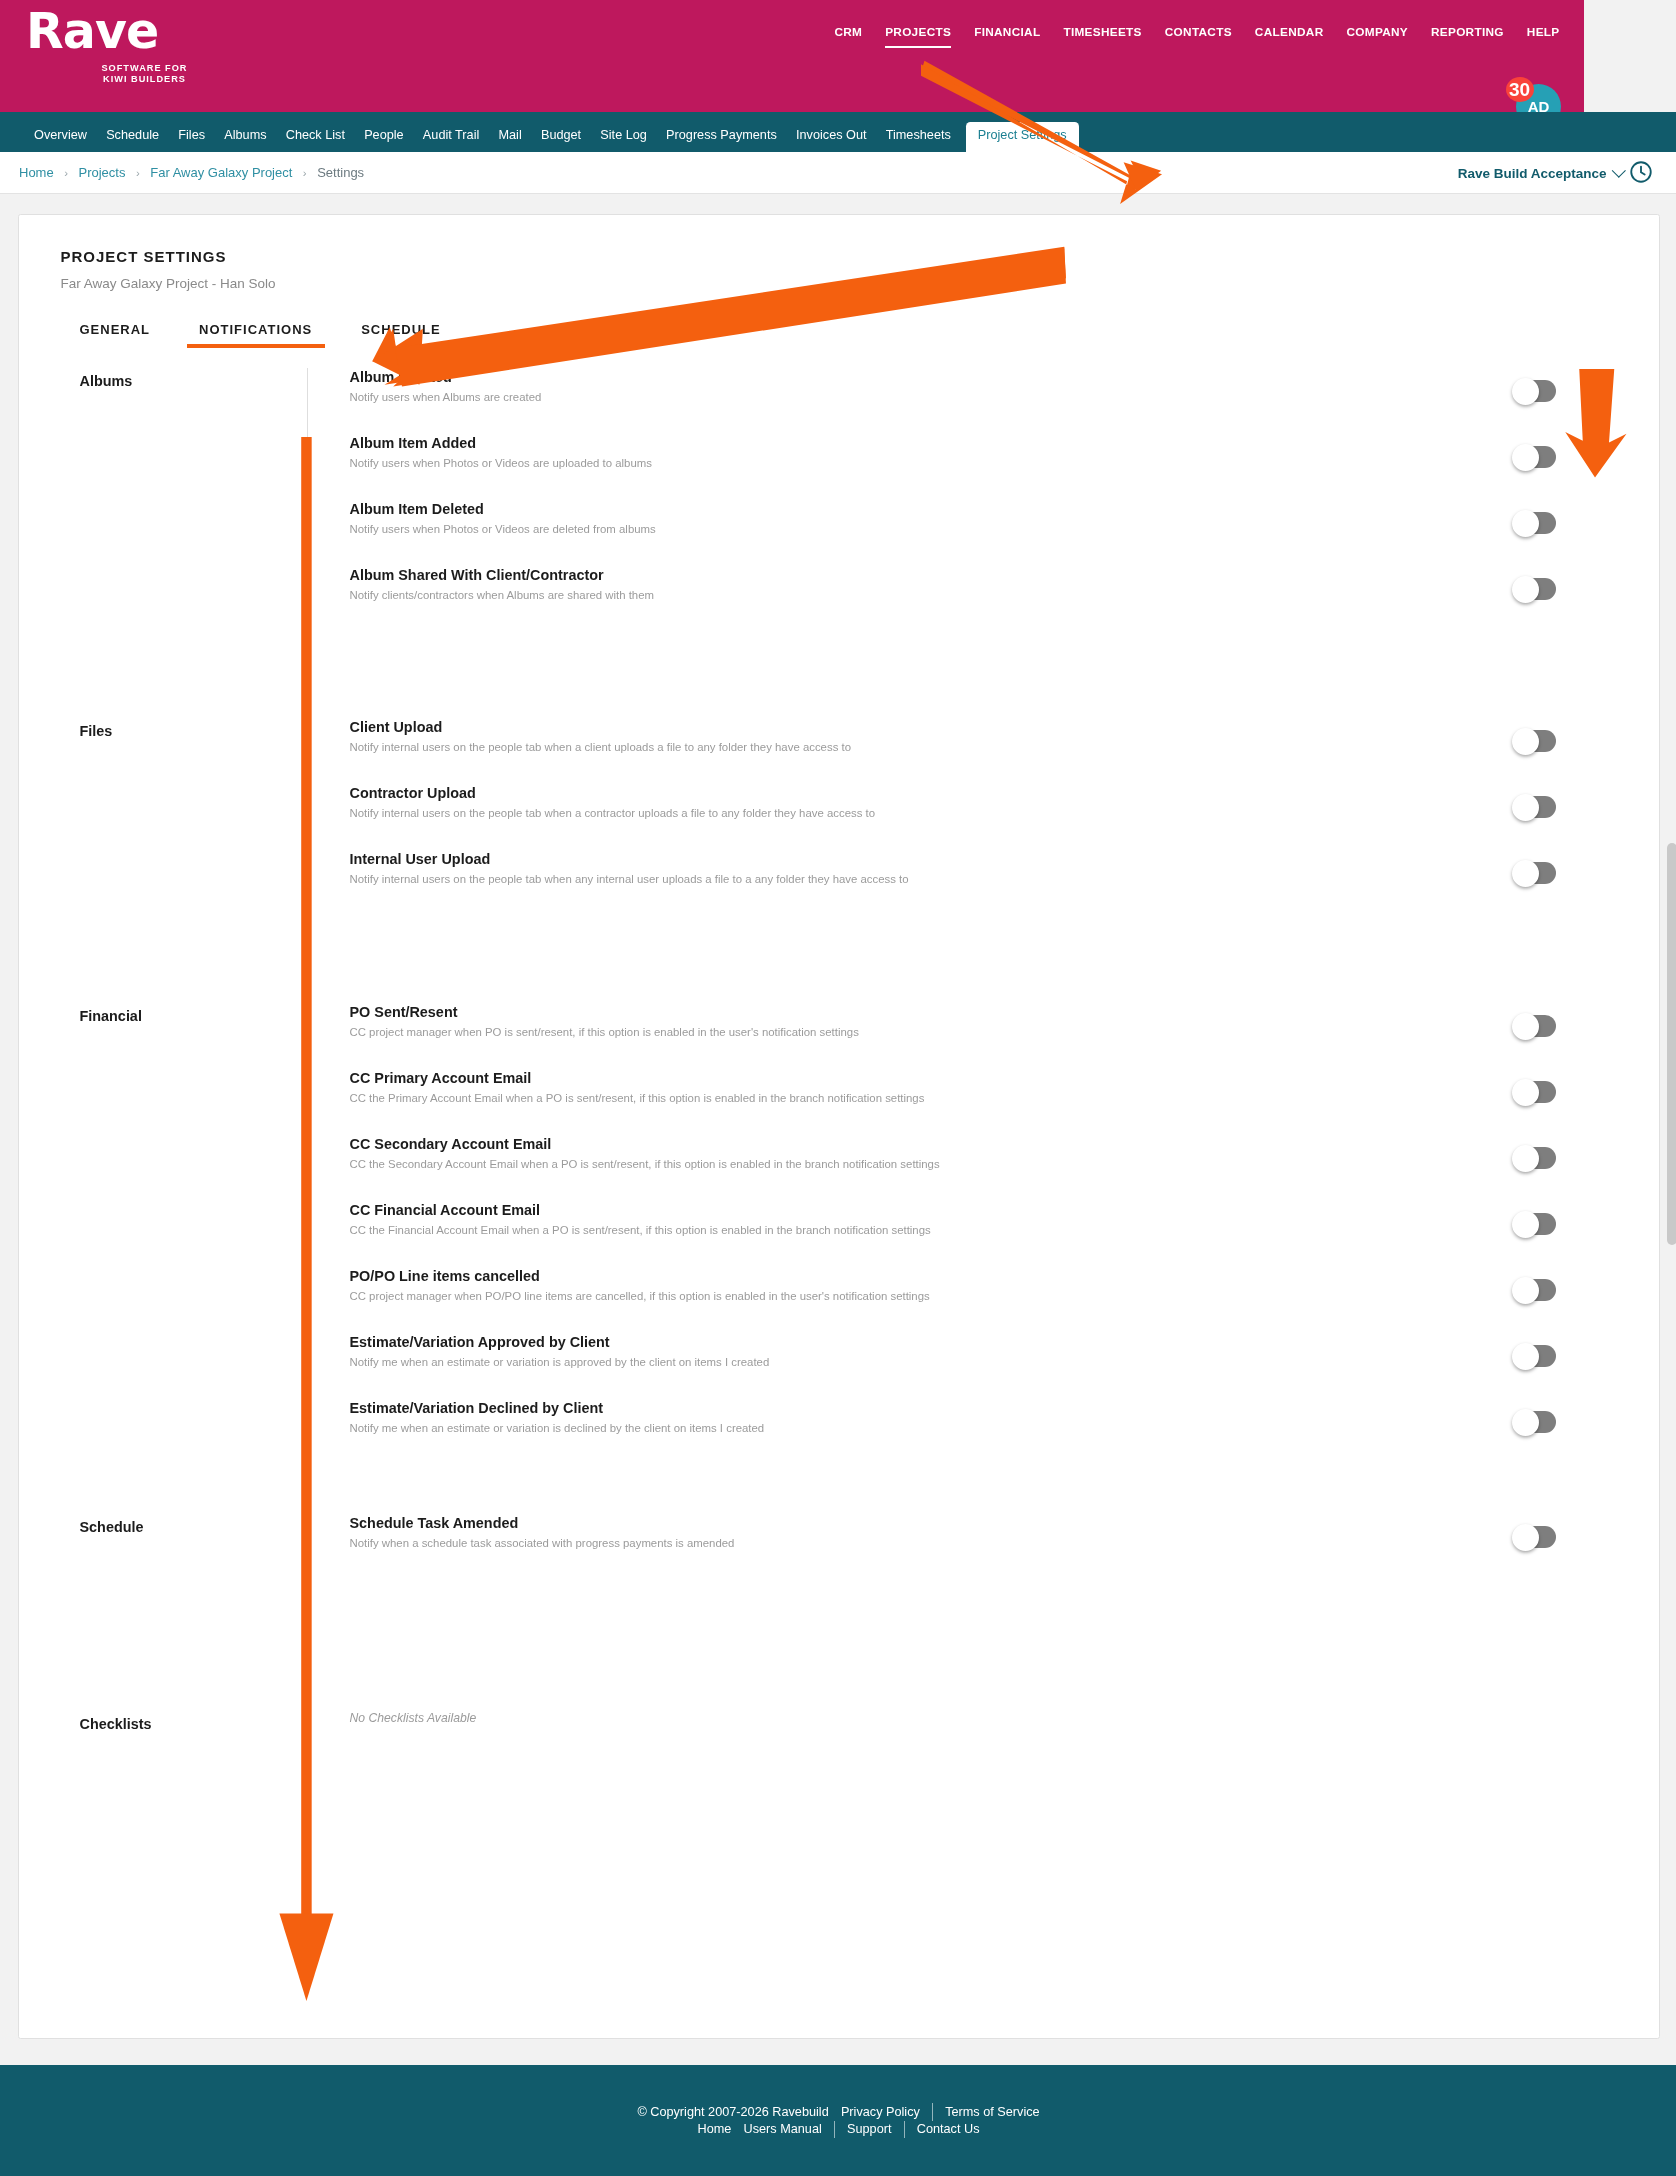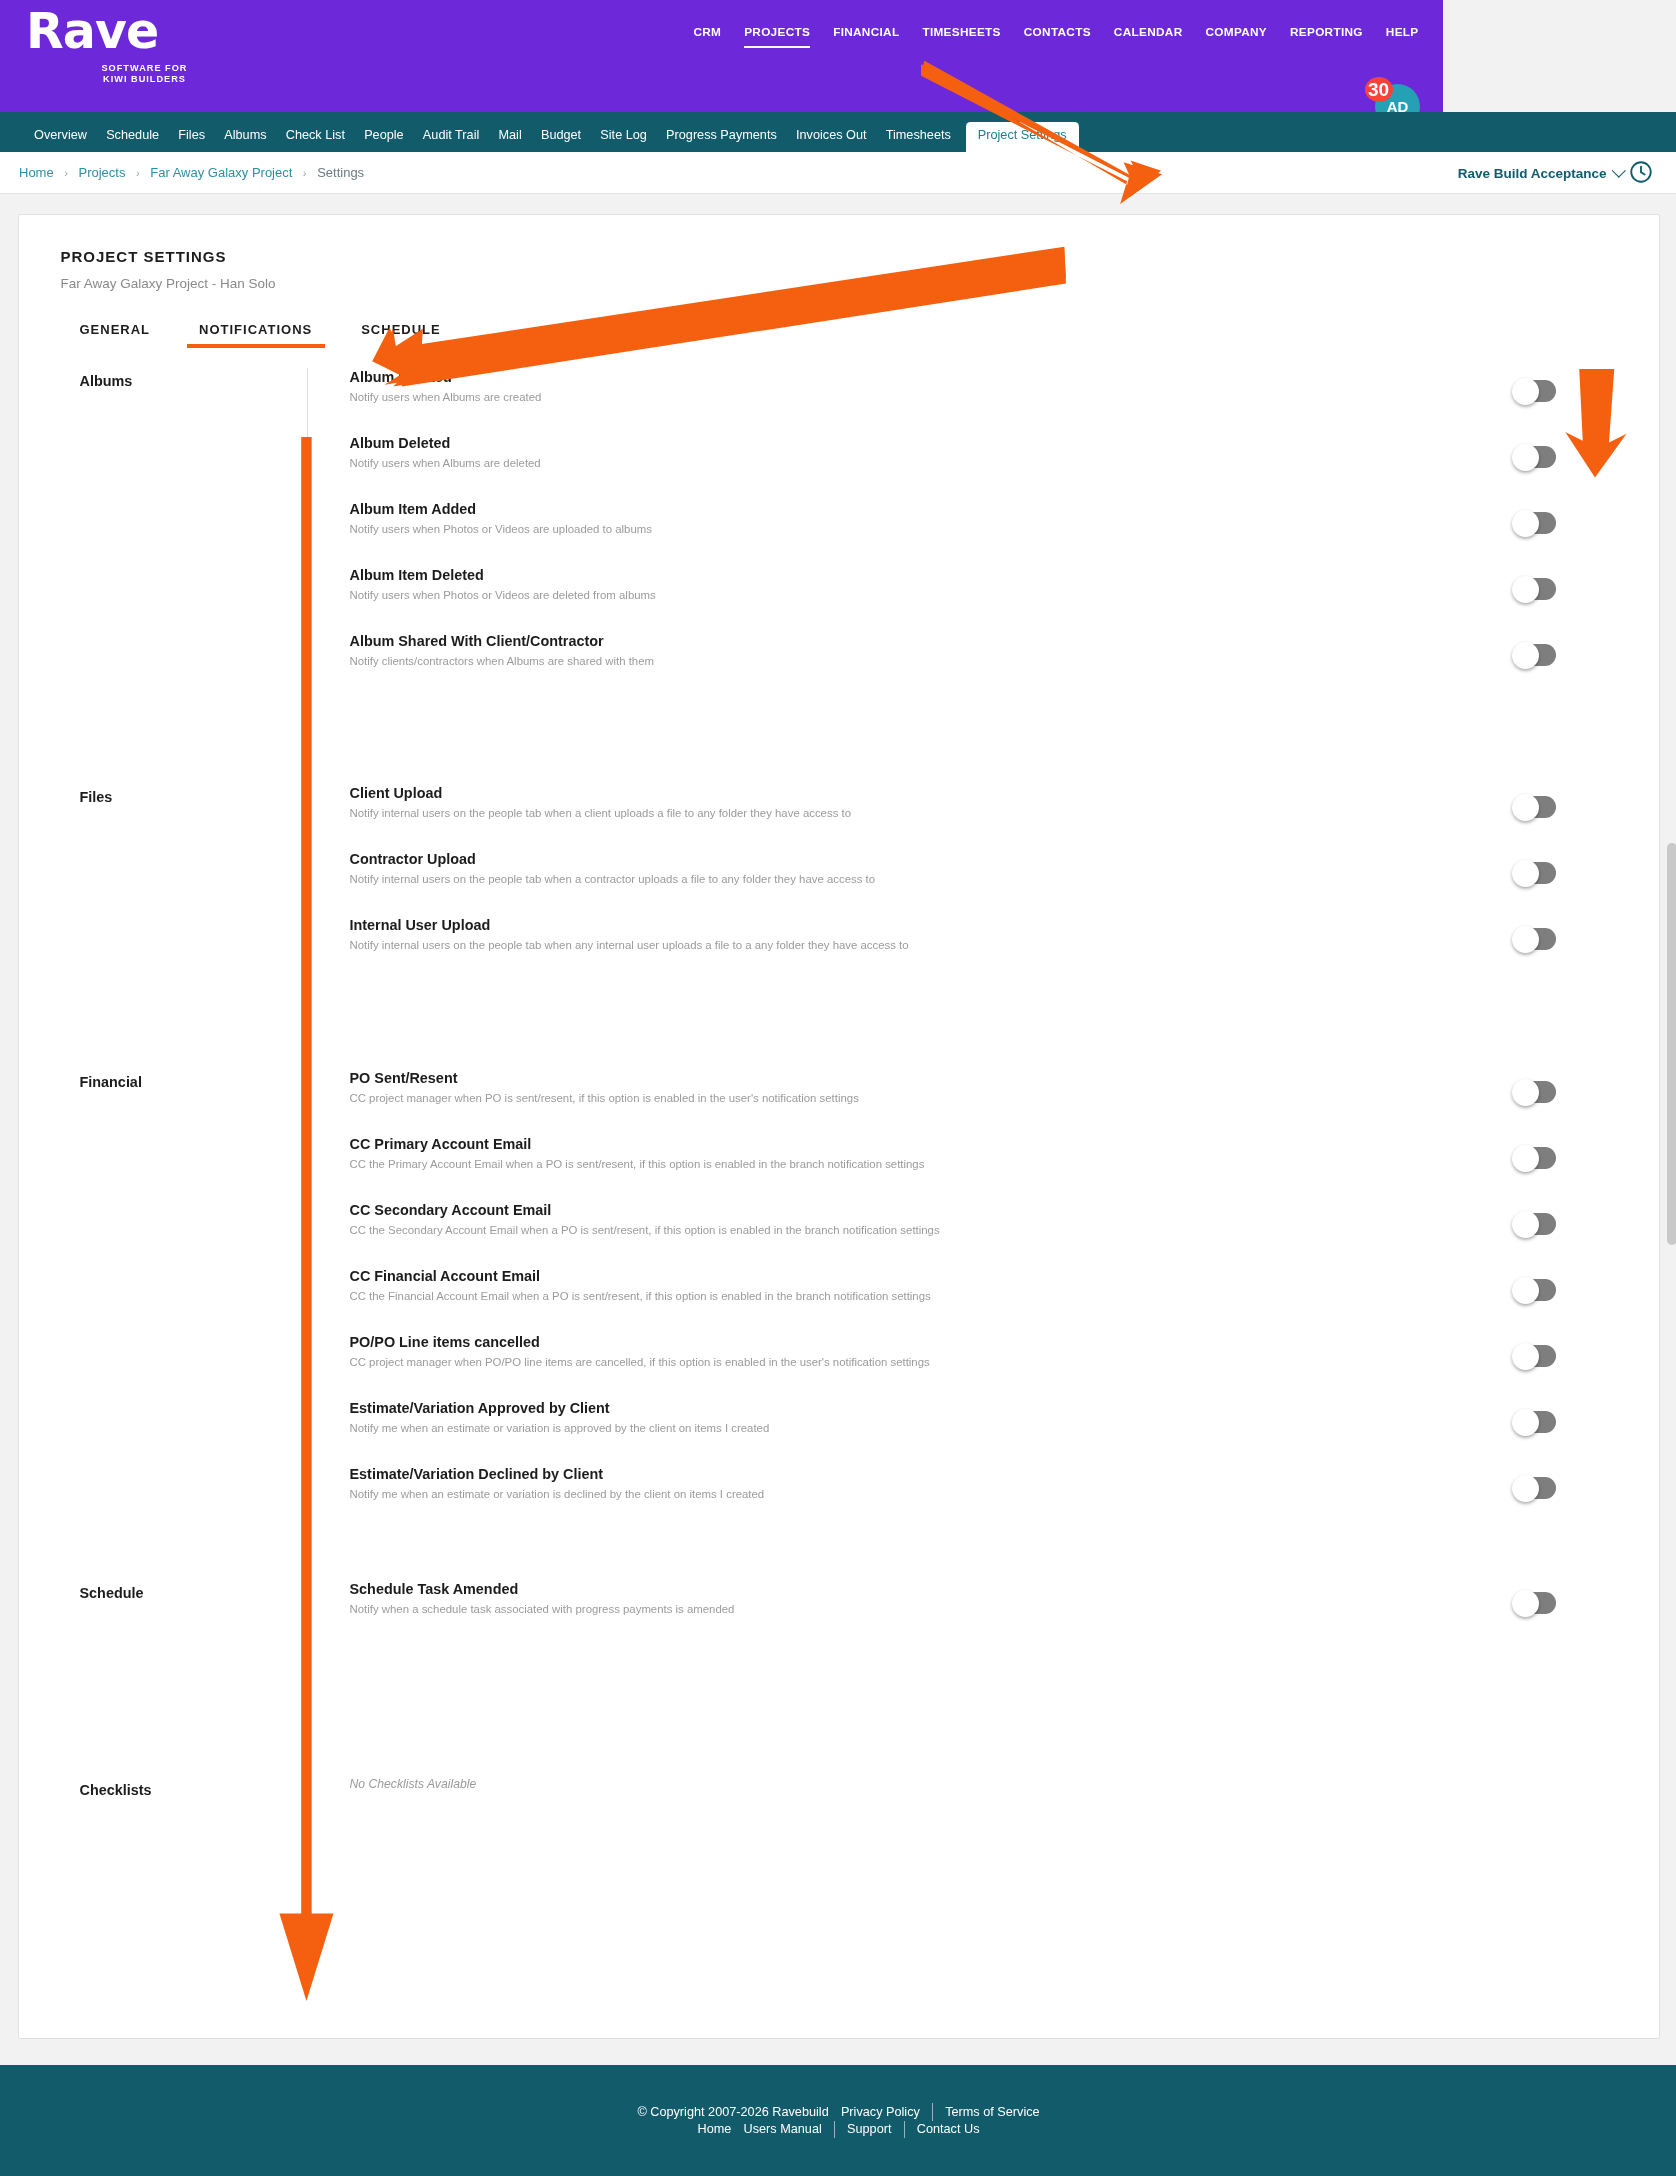--- a/index.html
+++ b/index.html
@@ -7,22 +7,22 @@
   html, body { margin:0; padding:0; }
   body {
     width:1677px; height:2177px; position:relative;
     background:#f2f2f2;
     font-family:"Liberation Sans", sans-serif;
     -webkit-font-smoothing:antialiased;
   }
 
   
   .topbar{
-    position:absolute; left:0; top:0; width:1443px; height:114px;
-    background:#6d28d9;
+    position:absolute; left:0; top:0; width:1584px; height:114px;
+    background:#be185d;
   }
   .logo{
     position:absolute; left:26px; top:7px; width:157px;
   }
   .logo-word{
     font-family:"DejaVu Sans", sans-serif;
     font-weight:700; font-size:49px; line-height:49px; color:#fff;
     letter-spacing:-0.9px;
   }
   .logo-sub{
@@ -267,27 +267,20 @@
       <div class="sec-label">Albums</div>
       <div class="sec-body">
         <div class="row">
           <div class="ttl">Album Created</div>
           <div class="dsc">Notify users when Albums are created</div>
           <div class="toggle">
               <div class="knob"></div>
             </div>
         </div>
         <div class="row">
-          <div class="ttl">Album Deleted</div>
-          <div class="dsc">Notify users when Albums are deleted</div>
-          <div class="toggle">
-              <div class="knob"></div>
-            </div>
-        </div>
-        <div class="row">
           <div class="ttl">Album Item Added</div>
           <div class="dsc">Notify users when Photos or Videos are uploaded to albums</div>
           <div class="toggle">
               <div class="knob"></div>
             </div>
         </div>
         <div class="row">
           <div class="ttl">Album Item Deleted</div>
           <div class="dsc">Notify users when Photos or Videos are deleted from albums</div>
           <div class="toggle">

